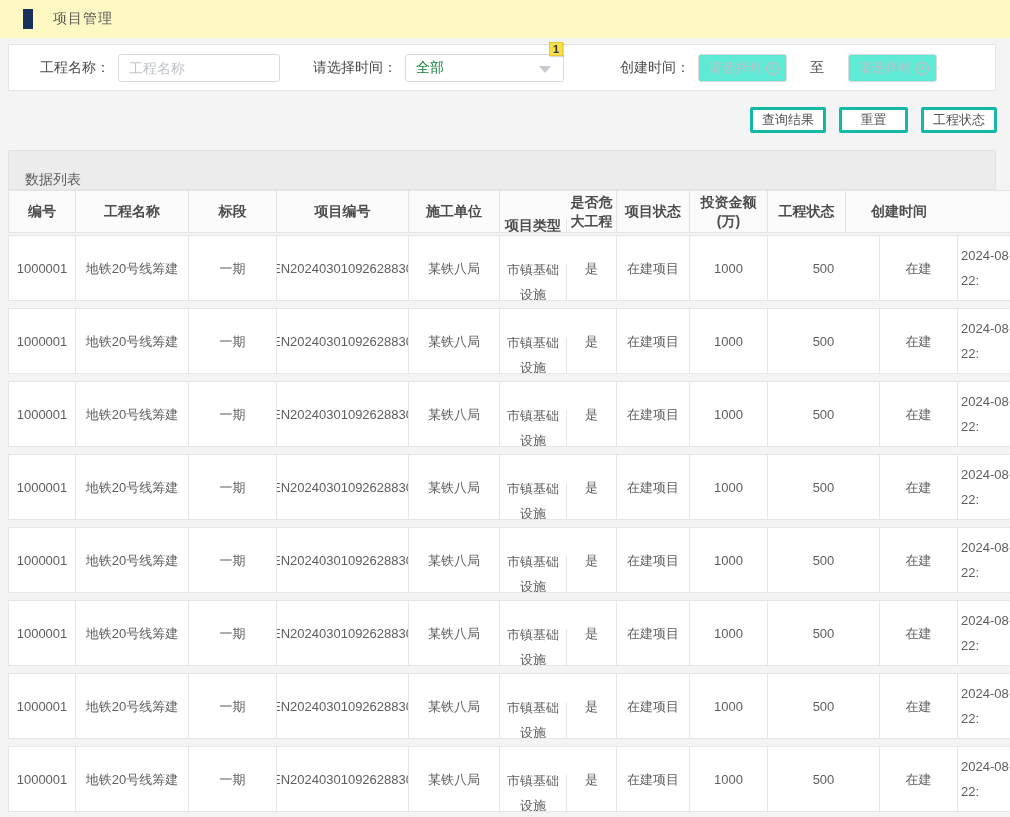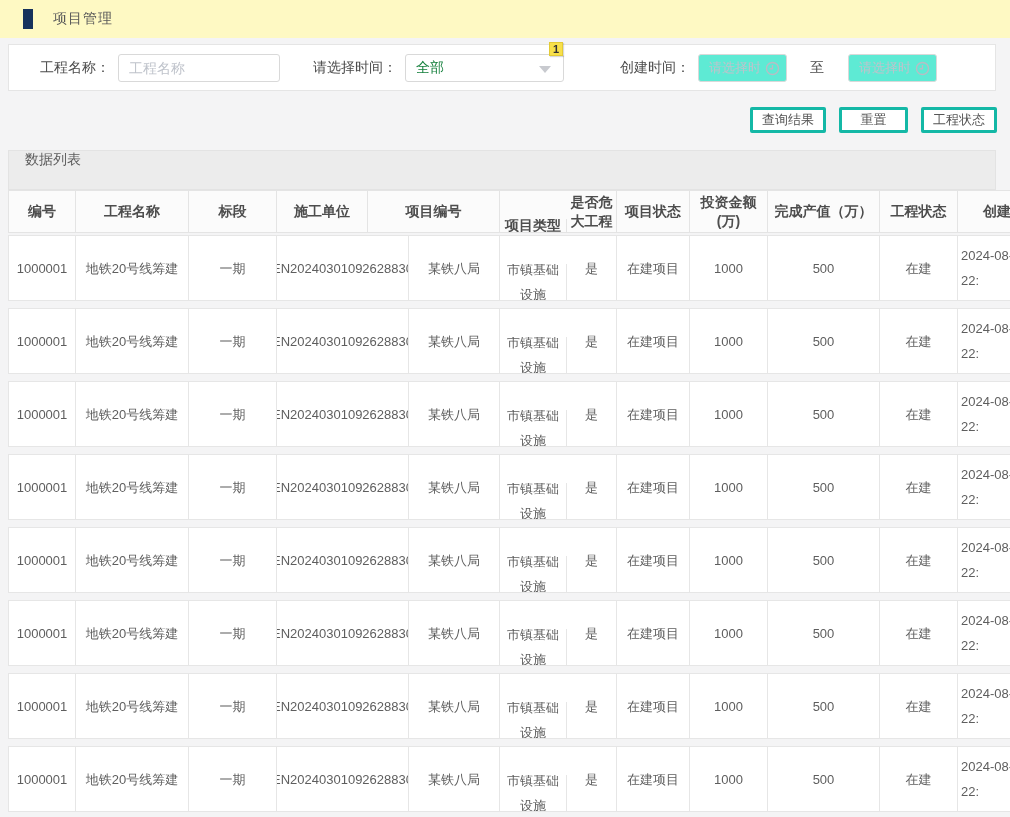--- a/index.html
+++ b/index.html
@@ -76,21 +76,21 @@
     background:#ffffff; border:3px solid #14b8a6; border-radius:2px;
     font-size:13px; color:#555; cursor:pointer;
     font-family:Liberation Sans, sans-serif;
     display:flex; align-items:center; justify-content:center;
   }
 
   
   .data-list-bar {
     margin:17px 0 0 8px; width:988px; height:40px;
     background:#ececec; border:1px solid #e3e3e3;
-    display:flex; align-items:flex-start; padding-left:16px;
+    display:flex; align-items:flex-end; padding-left:16px;
     font-size:14px; color:#5c5c5c;
   }
 
   
   .table { margin-left:8px; width:1079px; }
   .t-row {
     display:flex; background:#ffffff;
     border:1px solid #e6e6e6; height:66px; margin-bottom:7px;
   }
   .t-header {
@@ -156,27 +156,26 @@
 
 <div class="data-list-bar">
   <span>数据列表</span>
 </div>
 
 <div class="table" id="table-root">
     <div class="t-row t-header">
       <div class="t-cell c0">编号</div>
       <div class="t-cell c1">工程名称</div>
       <div class="t-cell c2">标段</div>
+      <div class="t-cell c3">项目编号</div>
       <div class="t-cell c4">施工单位</div>
-      <div class="t-cell c3">项目编号</div>
       <div class="t-cell c5">项目类型</div>
       <div class="t-cell c6">是否危大工程</div>
       <div class="t-cell c7">项目状态</div>
       <div class="t-cell c8">投资金额(万)</div>
-      <div class="t-cell c9">完成产值（万）</div>
       <div class="t-cell c10">工程状态</div>
       <div class="t-cell c11">创建时间</div>
     </div>
     <div class="t-row">
       <div class="t-cell c0">1000001</div>
       <div class="t-cell c1">地铁20号线筹建</div>
       <div class="t-cell c2">一期</div>
       <div class="t-cell c3">EN20240301092628830</div>
       <div class="t-cell c4">某铁八局</div>
       <div class="t-cell c5">市镇基础设施</div>

